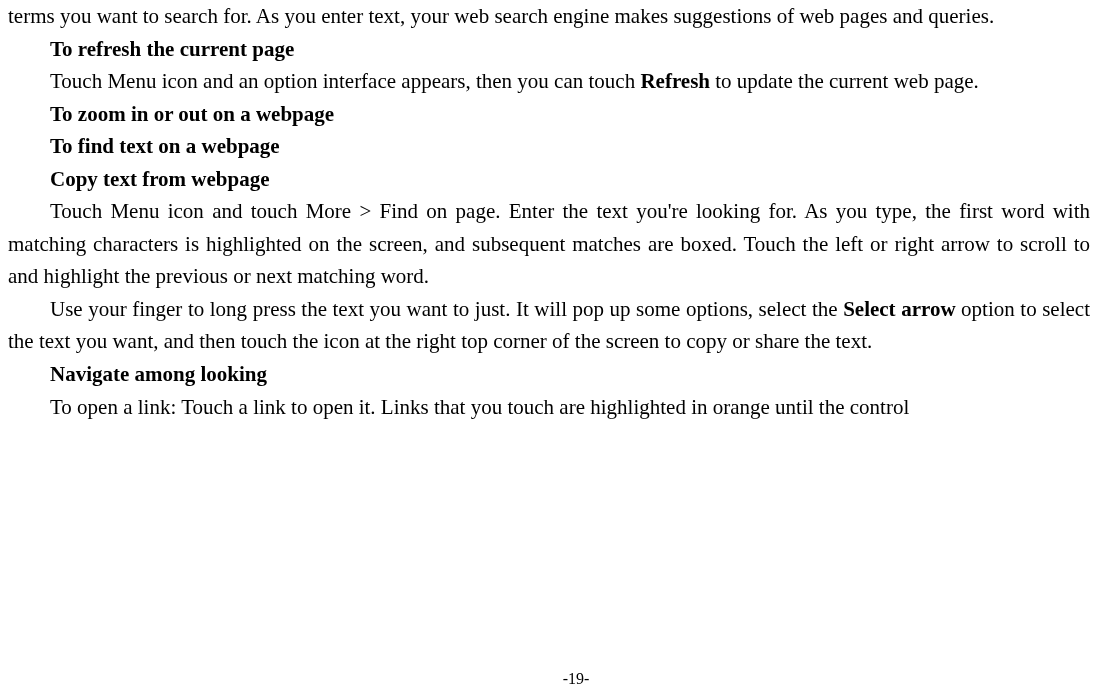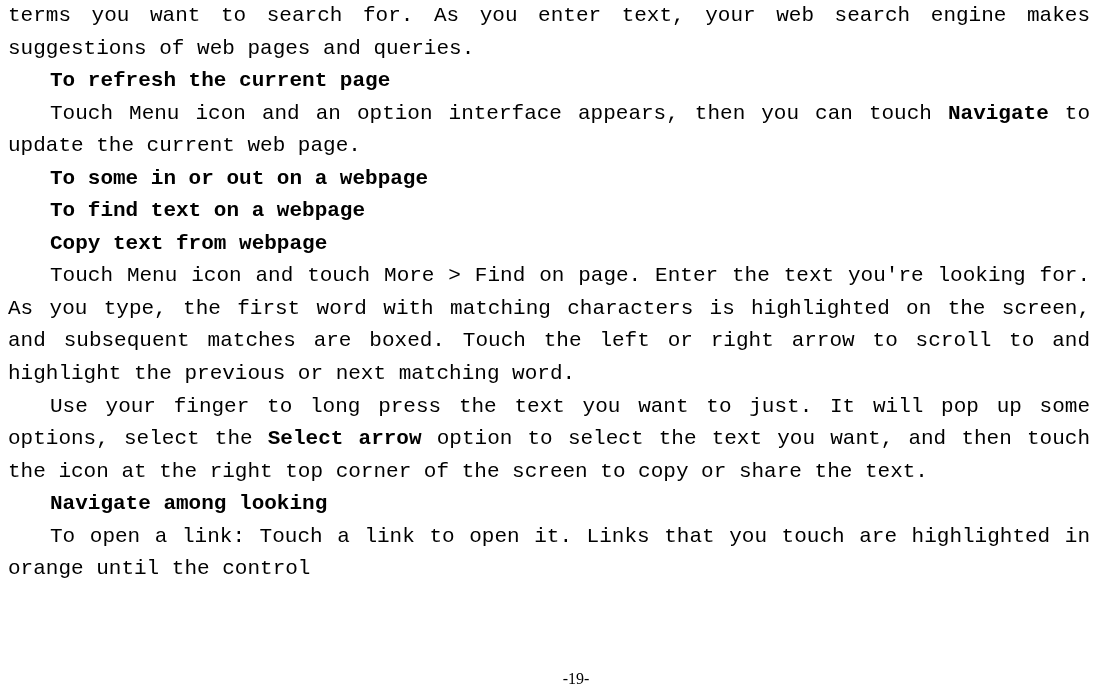--- a/index.html
+++ b/index.html
@@ -13,21 +13,20 @@
       line-height: 1.55;
       color: #000;
       background: #fff;
       width: 1098px;
       height: 700px;
       padding: 0 8px;
       position: relative;
     }
     .content {
       text-align: justify;
-      font-family: Liberation Mono, monospace;
     }
     .para {
       margin: 0;
     }
     .indent {
       text-indent: 42px;
     }
     .bold {
       font-weight: bold;
     }
@@ -41,23 +40,23 @@
       margin-left: 27px;
     }
   </style>
 </head>
 <body>
 
 <div class="content">
   <p class="para">terms you want to search for. As you enter text, your web search engine makes suggestions of web pages and queries.</p>
 
   <p class="para indent bold">To refresh the current page</p>
-  <p class="para indent"><span>Touch Menu icon and an option interface appears, then you can touch </span><span class="bold">Navigate</span><span> to update the current web page.</span></p>
+  <p class="para indent"><span>Touch Menu icon and an option interface appears, then you can touch </span><span class="bold">Refresh</span><span> to update the current web page.</span></p>
 
-  <p class="para indent bold">To some in or out on a webpage</p>
+  <p class="para indent bold">To zoom in or out on a webpage</p>
 
   <p class="para indent bold">To find text on a webpage</p>
   <p class="para indent bold">Copy text from webpage</p>
 
   <p class="para indent">Touch Menu icon and touch More &gt; Find on page. Enter the text you're looking for. As you type, the first word with matching characters is highlighted on the screen, and subsequent matches are boxed. Touch the left or right arrow to scroll to and highlight the previous or next matching word.</p>
   <p class="para indent"><span>Use your finger to long press the text you want to just. It will pop up some options, select the </span><span class="bold">Select arrow</span><span> option to select the text you want, and then touch the icon at the right top corner of the screen to copy or share the text.</span></p>
 
   <p class="para indent bold">Navigate among looking</p>
   <p class="para indent">To open a link: Touch a link to open it. Links that you touch are highlighted in orange until the control</p>
 </div>

